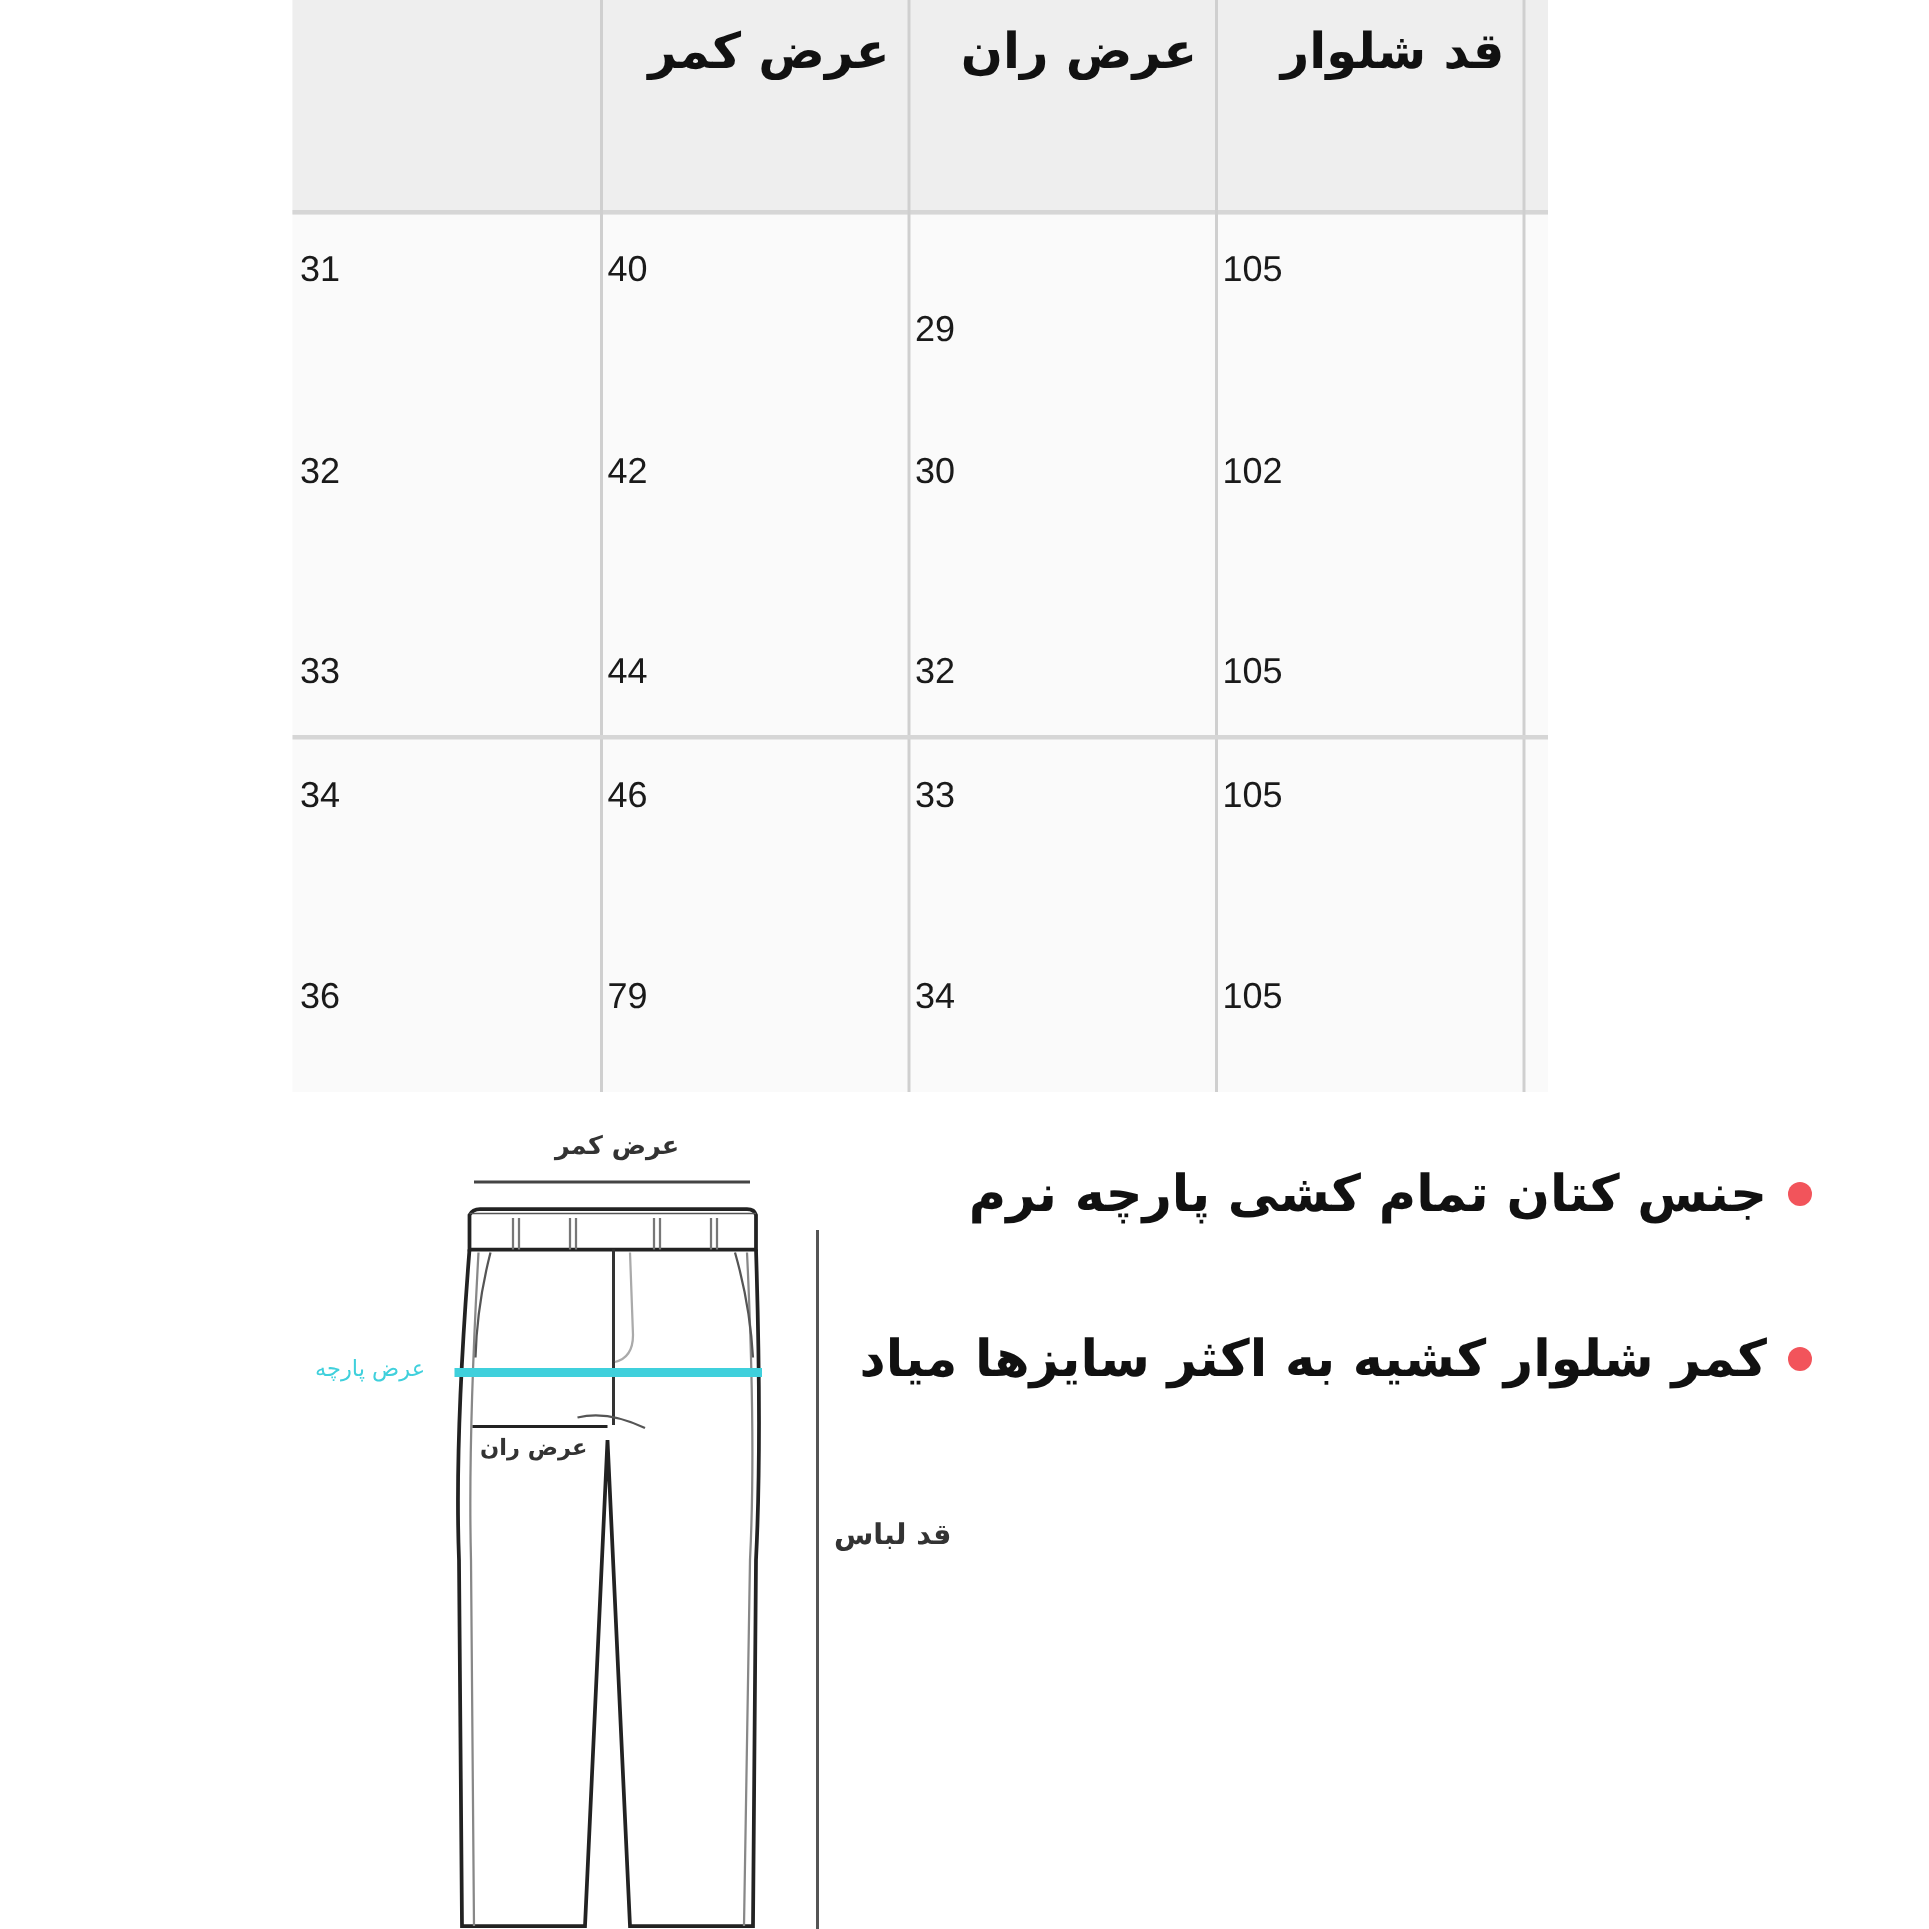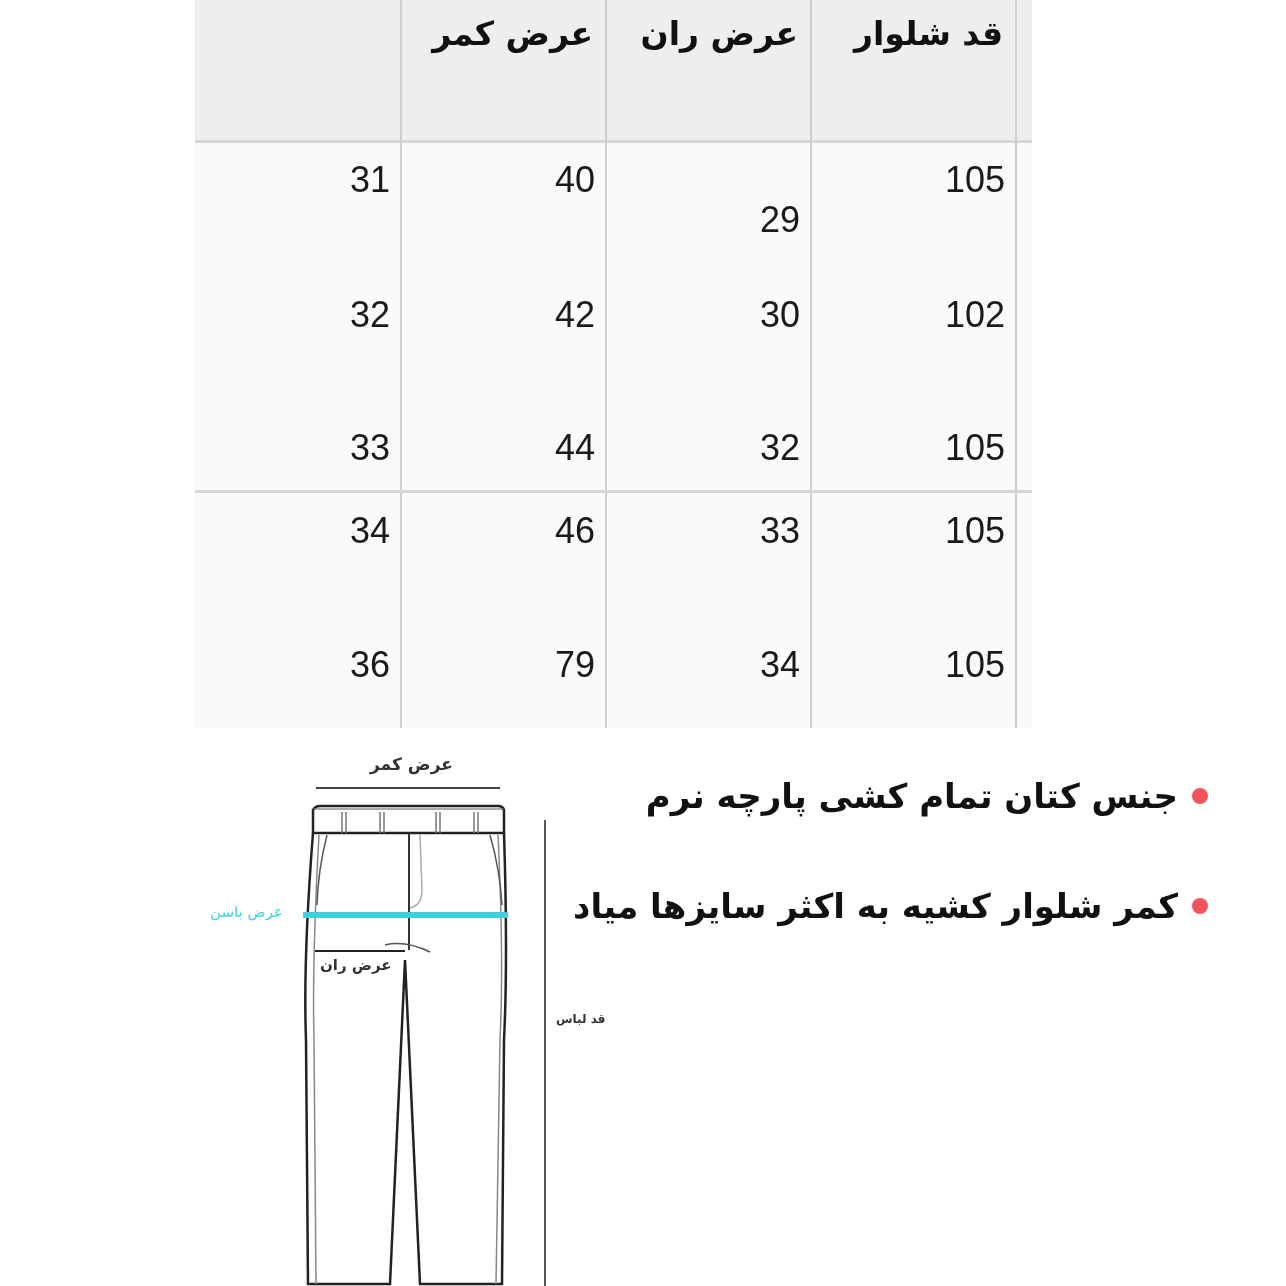--- a/index.html
+++ b/index.html
@@ -20,22 +20,22 @@
   }
   .group-sep {
     position:absolute; left:0; width:837px; height:3px; background:#d6d6d6; top:490px;
   }
   .hcell {
     position:absolute; top:14px; height:60px; width:195px;
     text-align:right; direction:rtl;
     font-family:"DejaVu Sans", sans-serif; font-weight:bold; font-size:33px; color:#111;
   }
   .cell {
-    position:absolute; width:190px; text-align:right;
-    font-family:"Liberation Sans", sans-serif; font-size:36px; color:#1a1a1a;
+    position:absolute; width:190px; text-align:left;
+    font-family:"Liberation Sans", sans-serif; font-size:24px; color:#1a1a1a;
     line-height:40px;
   }
   .diagram { position:absolute; left:200px; top:740px; width:450px; height:546px; }
   .diag-label {
     position:absolute; direction:rtl; font-family:"DejaVu Sans", sans-serif; font-weight:bold;
     font-size:17px; color:#333; white-space:nowrap;
   }
   .features { position:absolute; left:600px; top:760px; width:620px; height:200px; }
   .feature {
     position:absolute; right:12px; direction:rtl; display:flex; align-items:center; gap:14px;
@@ -125,23 +125,23 @@
 
     <path d="M185 205 Q205 200 230 212" fill="none" stroke="#555" stroke-width="1.5"></path>
 
     <line x1="103" y1="175" x2="308" y2="175" stroke="#3fd0dc" stroke-width="6"></line>
 
     <line x1="115" y1="211" x2="205" y2="211" stroke="#222" stroke-width="2"></line>
 
     <line x1="345" y1="80" x2="345" y2="546" stroke="#555" stroke-width="2"></line>
   </svg>
   <div class="diag-label" style="left:170px; top:14px;">عرض کمر</div>
-  <div class="diag-label" style="left:10px; top:163px; color:#3fd0dc; font-weight:normal; font-size:15px;">عرض باسن</div>
+  <div class="diag-label" style="left:10px; top:163px; color:#3fd0dc; font-weight:normal; font-size:15px;">عرض پارچه</div>
   <div class="diag-label" style="left:120px; top:216px; font-size:15px;">عرض ران</div>
-  <div class="diag-label" style="left:356px; top:272px; font-size:12px;">قد لباس</div>
+  <div class="diag-label" style="left:356px; top:272px; font-size:19px;">قد لباس</div>
 </div>
 
 <div class="features">
   <div class="feature" style="top:16px;">
     <span class="bullet"></span>
     <span>جنس کتان تمام کشی پارچه نرم</span>
   </div>
   <div class="feature" style="top:126px;">
     <span class="bullet"></span>
     <span>کمر شلوار کشیه به اکثر سایزها میاد</span>

